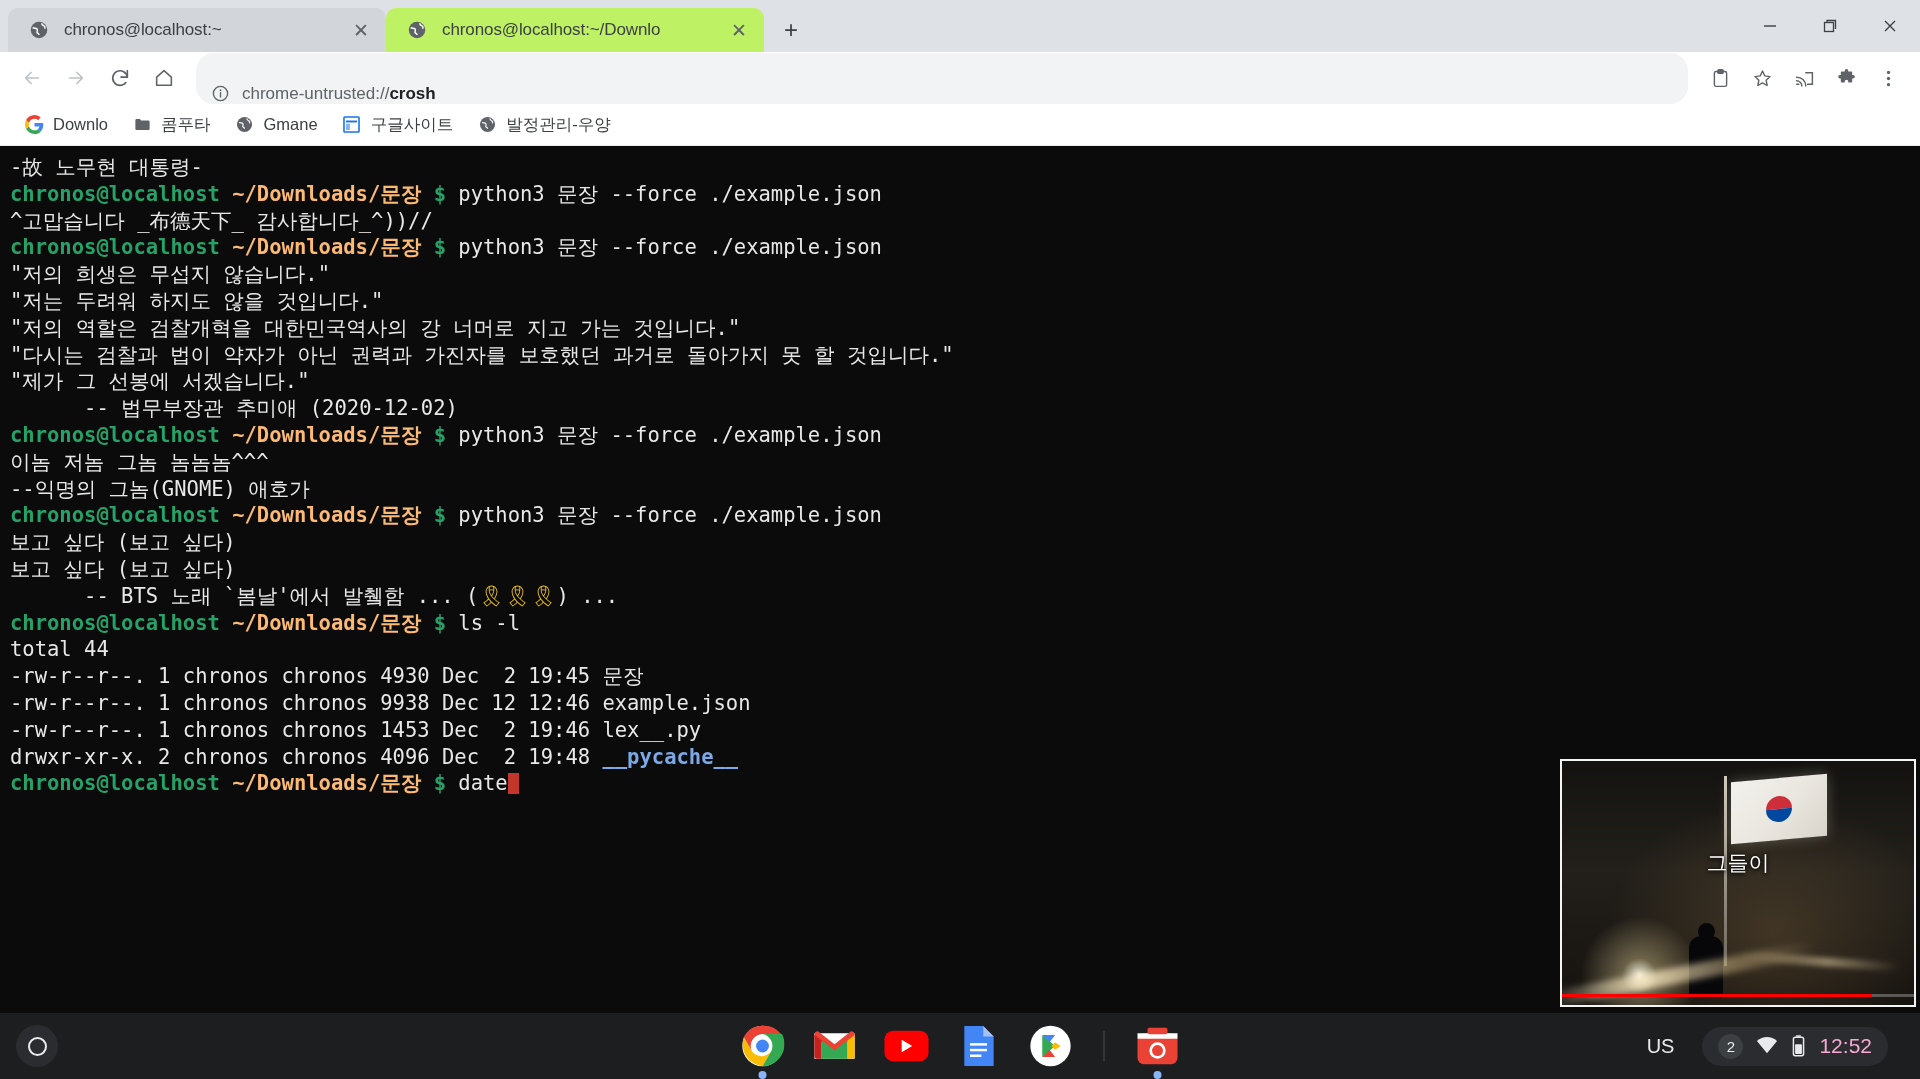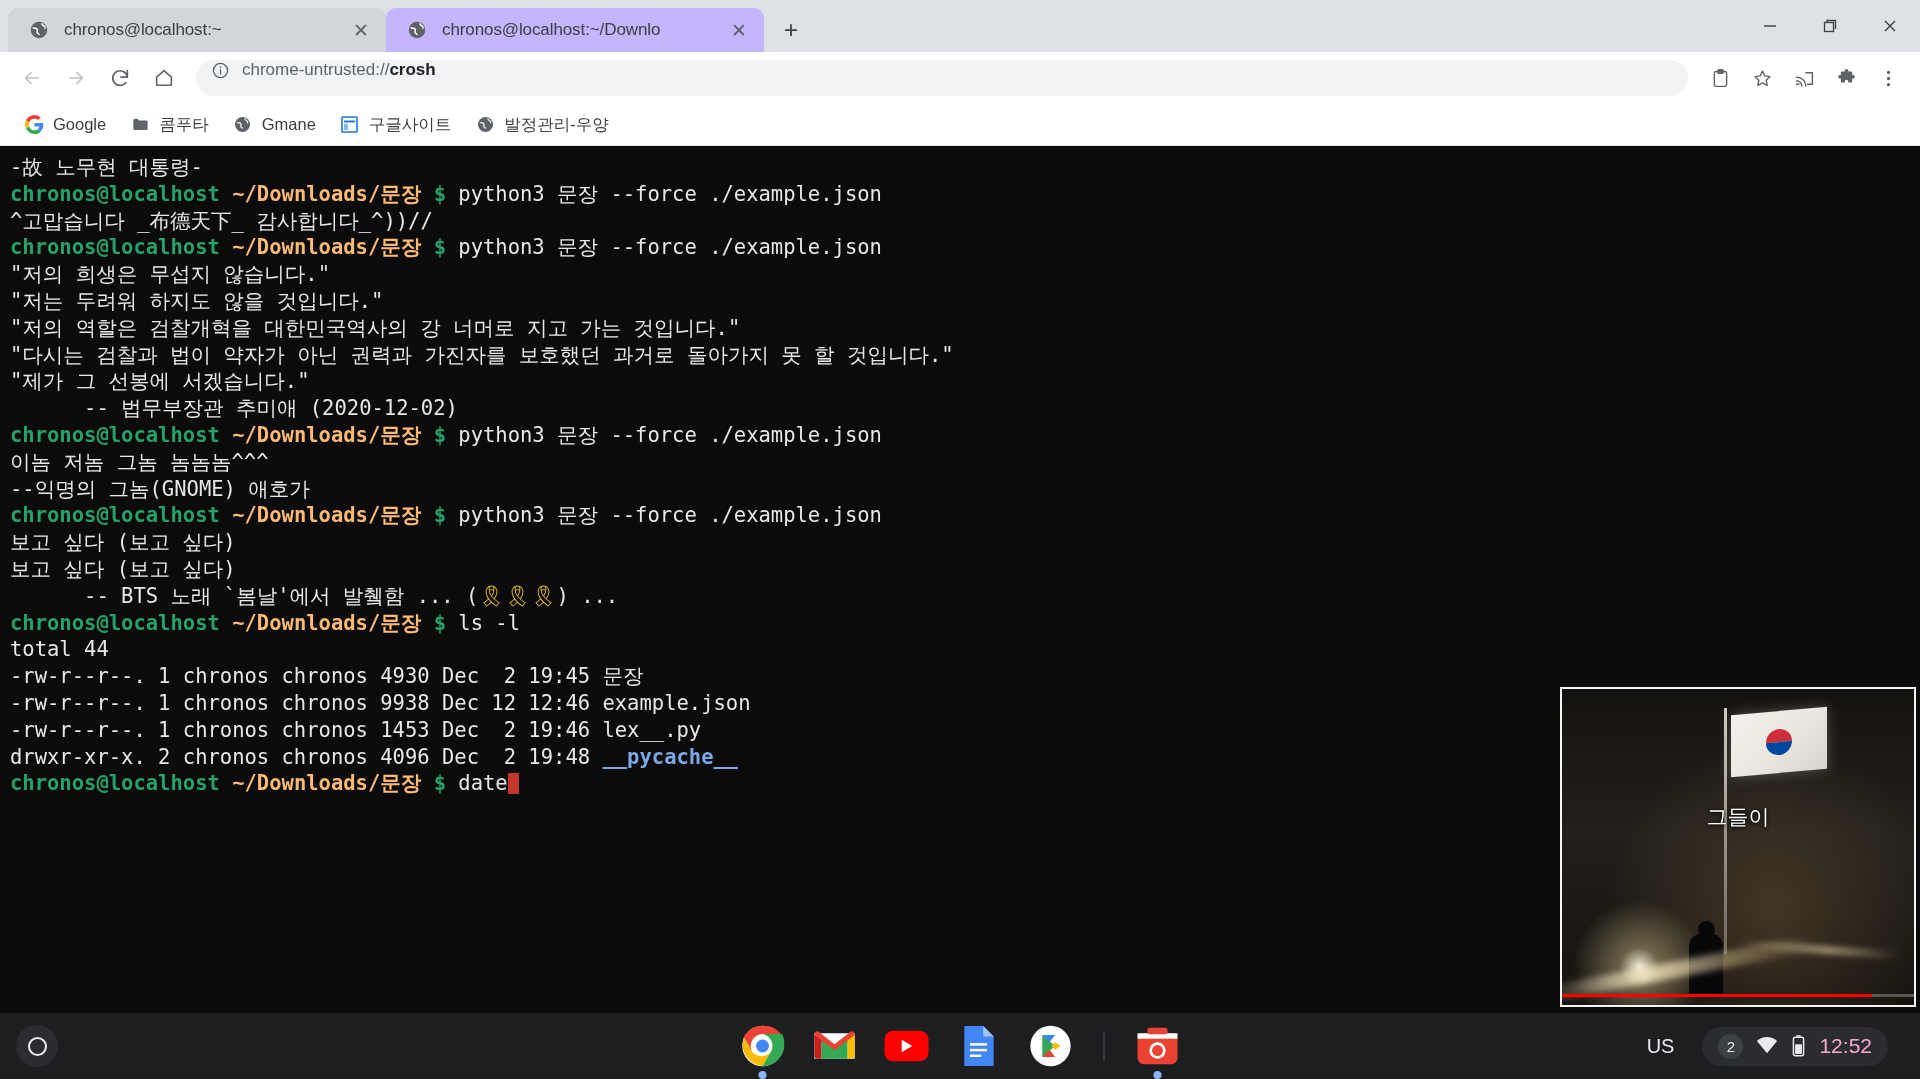--- a/index.html
+++ b/index.html
@@ -31,21 +31,21 @@
     height: 44px;
     width: 378px;
     display: flex;
     align-items: center;
     padding: 0 12px 0 20px;
     border-radius: 10px 10px 0 0;
     position: relative;
     cursor: default;
   }
   .tab.inactive { background: #d2d5da; justify-content: center; }
-  .tab.active   { background: #c4b5fd; }
+  .tab.active   { background: #bef264; }
   .tab .globe {
     width: 22px; height: 22px;
     flex: 0 0 22px;
     margin-right: 14px;
     display: inline-block;
   }
   .tab-title {
     flex: 1 1 auto;
     font-size: 17px;
     color: #3c4043;
@@ -98,25 +98,25 @@
   .nav-btn {
     width: 40px; height: 40px;
     margin-right: 4px;
     display: flex; align-items: center; justify-content: center;
     color: #5f6368;
     border-radius: 50%;
   }
   .nav-btn.disabled { color: #bdc1c6; }
   .omnibox {
     flex: 1 1 auto;
-    height: 36px;
+    height: 51px;
     background: #f1f3f4;
     border-radius: 18px;
     display: flex;
-    align-items: flex-start;
+    align-items: flex-end;
     padding: 0 14px;
     margin: 0 10px 0 8px;
     min-width: 0;
   }
   .omni-icon {
     width: 20px; height: 20px;
     flex: 0 0 20px;
     margin-right: 12px;
     color: #5f6368;
     display: flex; align-items: center; justify-content: center;
@@ -195,21 +195,21 @@
     background: #c4362b;
     vertical-align: -4px;
   }
 
   
   .pip {
     position: absolute;
     right: 4px;
     bottom: 6px;
     width: 356px;
-    height: 320px;
+    height: 248px;
     background: #14532d;
     border: 2px solid #f4f4f4;
     overflow: hidden;
   }
   .pip-bg {
     position: absolute; inset: 0;
     background:
       radial-gradient(circle at 22% 88%, rgba(255,250,230,0.95) 0%, rgba(255,235,170,0.35) 5%, rgba(0,0,0,0) 17%),
       radial-gradient(ellipse at 60% 70%, rgba(120,95,60,0.40) 0%, rgba(0,0,0,0) 55%),
       linear-gradient(to bottom, #141210 0%, #23201b 45%, #15120f 100%);
@@ -504,21 +504,21 @@
 
     <div class="bm">
       <span class="bm-icon">
         <svg width="19" height="19" viewBox="0 0 48 48">
           <path fill="#EA4335" d="M24 9.5c3.5 0 6.6 1.2 9 3.5l6.7-6.7C35.6 2.4 30.2 0 24 0 14.6 0 6.5 5.4 2.6 13.2l7.8 6.1C12.3 13.3 17.6 9.5 24 9.5z"></path>
           <path fill="#4285F4" d="M46.1 24.6c0-1.6-.15-3.2-.43-4.6H24v9.1h12.4c-.54 2.9-2.17 5.4-4.6 7l7.5 5.8c4.4-4 6.8-10 6.8-17.3z"></path>
           <path fill="#FBBC05" d="M10.4 28.7A14.5 14.5 0 019.6 24c0-1.6.3-3.2.8-4.7l-7.8-6.1A24 24 0 000 24c0 3.9.9 7.6 2.6 10.8l7.8-6.1z"></path>
           <path fill="#34A853" d="M24 48c6.5 0 11.9-2.1 15.9-5.8l-7.5-5.8c-2.1 1.4-4.8 2.3-8.4 2.3-6.4 0-11.7-3.8-13.6-9.9l-7.8 6.1C6.5 42.6 14.6 48 24 48z"></path>
         </svg>
       </span>
-      <span class="bm-label">Google</span>
+      <span class="bm-label">Downlo</span>
     </div>
 
     <div class="bm">
       <span class="bm-icon">
         <svg width="19" height="19" viewBox="0 0 24 24" fill="#5f6368">
             <path d="M3 6.5A1.5 1.5 0 014.5 5h4.1l1.8 2h9.1A1.5 1.5 0 0121 8.5v9A1.5 1.5 0 0119.5 19h-15A1.5 1.5 0 013 17.5z"></path>
           </svg>
       </span>
       <span class="bm-label">콤푸타</span>
     </div>

